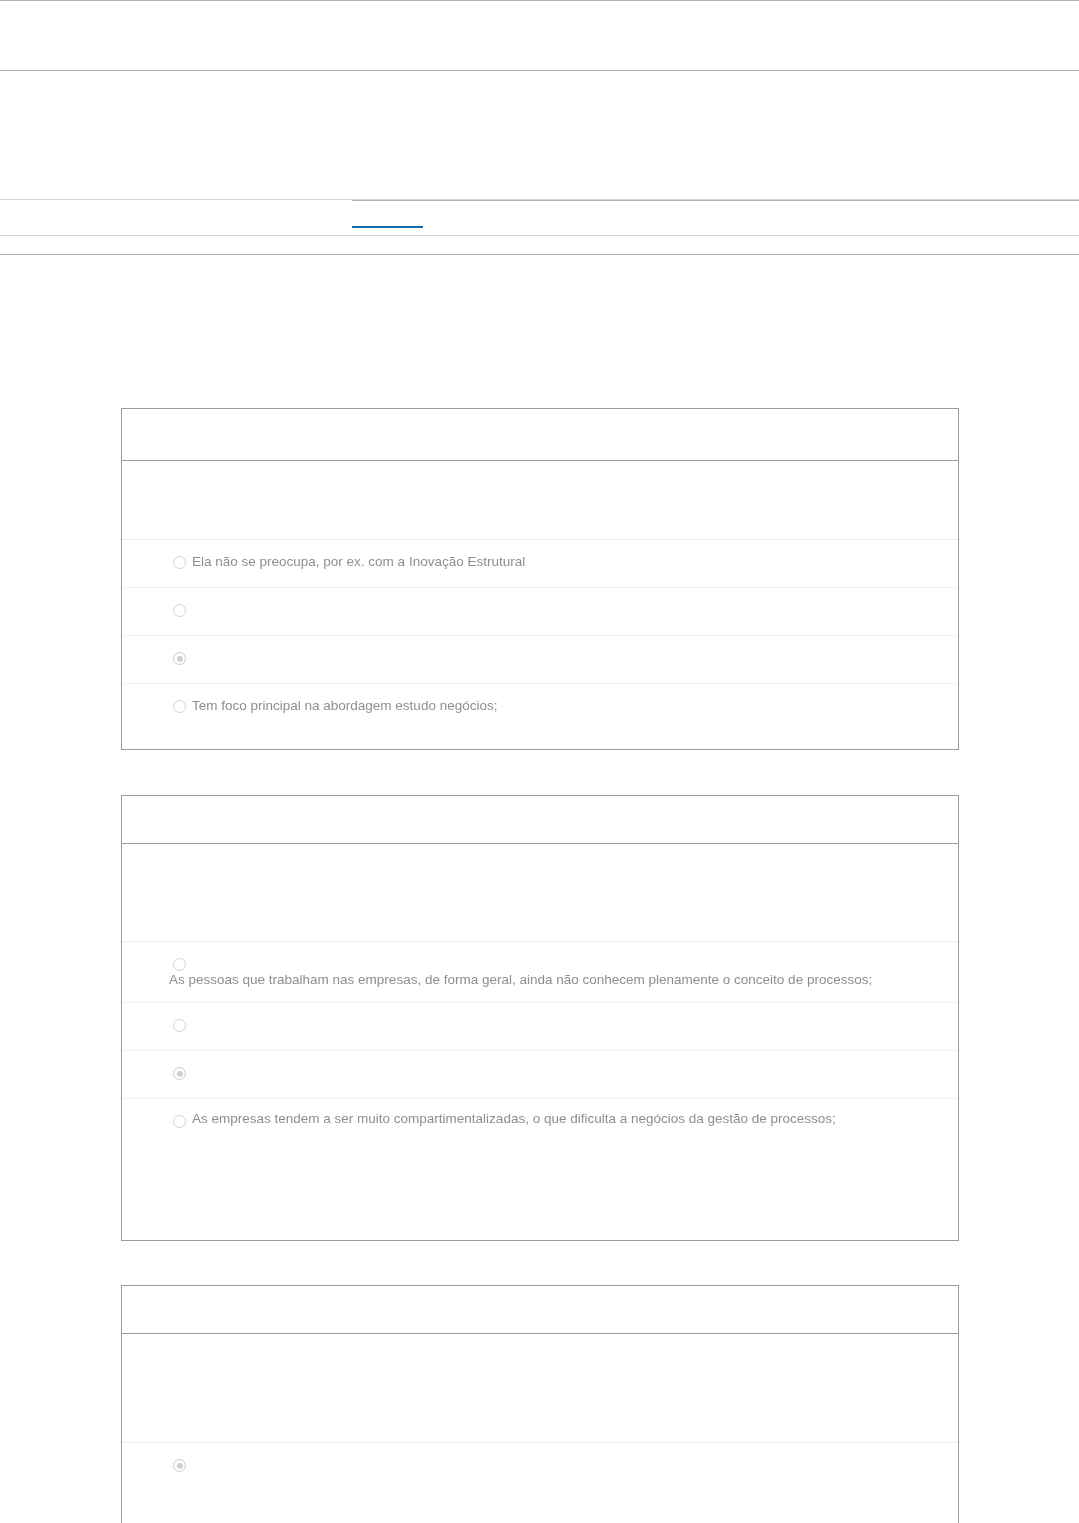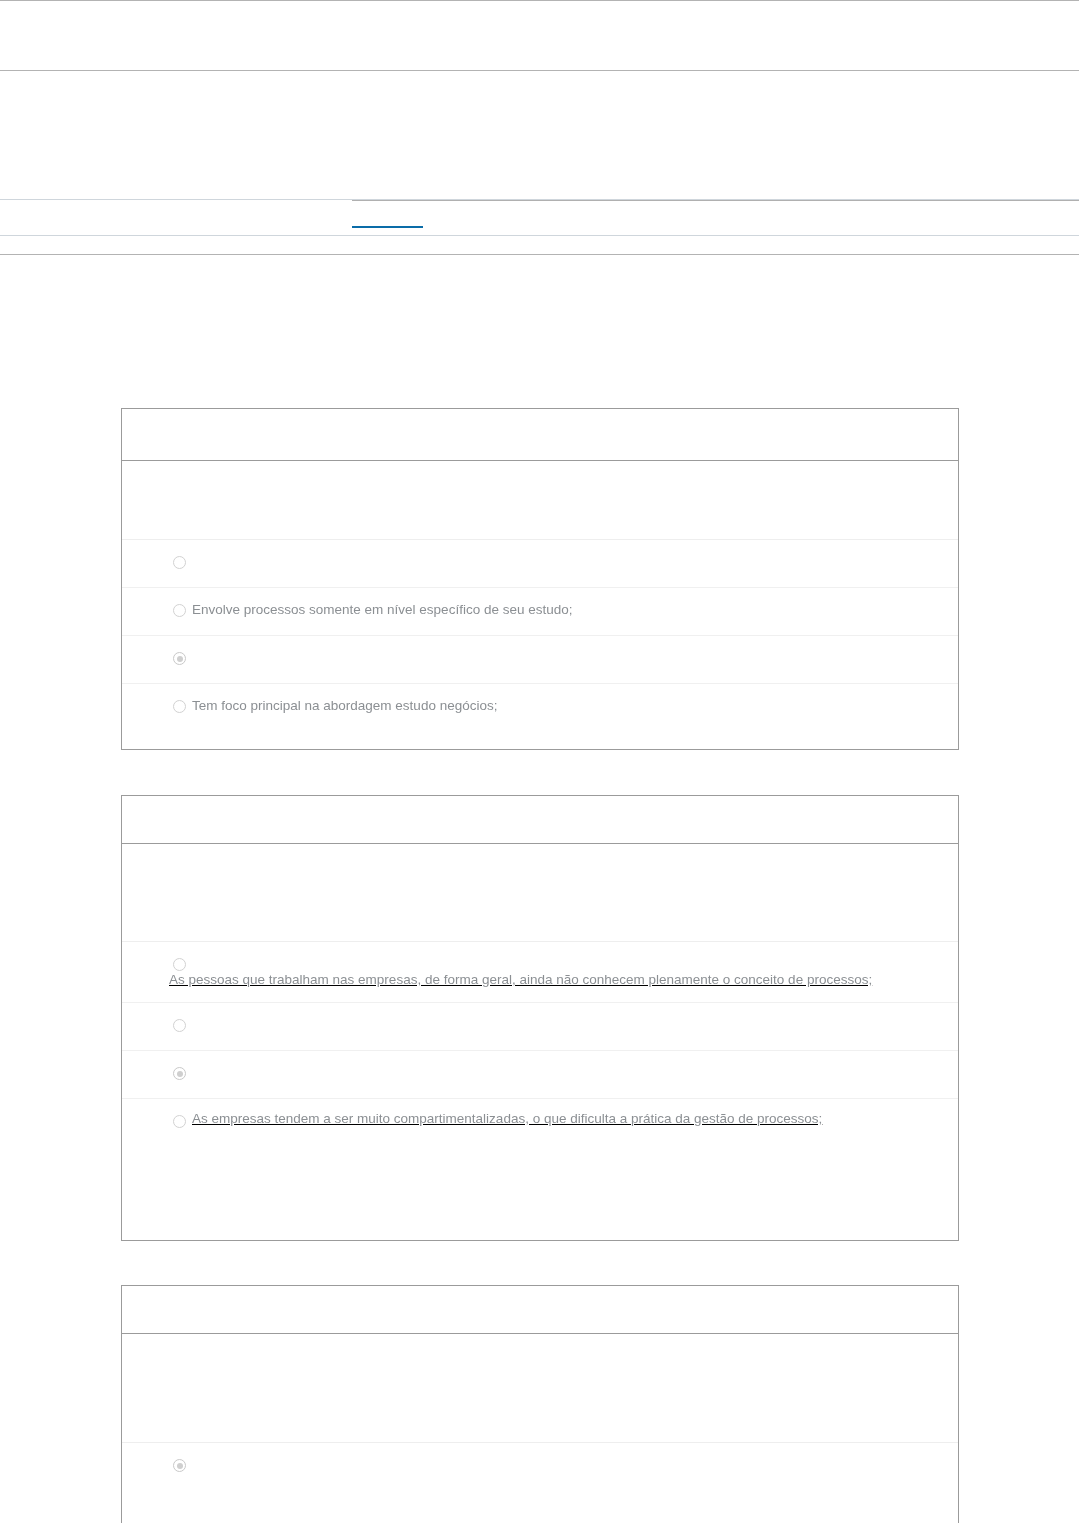--- a/index.html
+++ b/index.html
@@ -165,21 +165,21 @@
 
   
   #card-1 { top: 408px; height: 342px; }
   #card-1 .card-head { height: 52px; }
   #card-1 .stem { height: 78px; }
 
   
   #card-2 { top: 795px; height: 446px; }
   #card-2 .card-head { height: 48px; }
   #card-2 .stem { height: 97px; }
-  #card-2 .option { padding-top: 10px; padding-bottom: 12px; text-decoration: underline; }
+  #card-2 .option { padding-top: 10px; padding-bottom: 12px; }
 
   
   #card-3 { top: 1285px; height: 260px; }
   #card-3 .card-head { height: 48px; }
   #card-3 .stem { height: 108px; }
 </style>
 </head>
 <body>
 
 <div class="header-zone">
@@ -197,24 +197,24 @@
 
 <div class="title-slot"></div>
 
 <section class="card" id="card-1">
   <div class="card-head"></div>
   <div class="card-body">
     <div class="stem"></div>
     <ul class="options">
       <li class="option">
         <span class="radio"></span>
-      </li>
-      <li class="option">
-        <span class="radio"></span>
-        <span class="option-label">Envolve processos somente em nível específico de seu estudo;</span>
+        <span class="option-label">Ela não se preocupa, por ex. com a Inovação Estrutural</span>
+      </li>
+      <li class="option">
+        <span class="radio"></span>
       </li>
       <li class="option blank">
         <span class="radio selected"></span>
         <span class="option-label"></span>
       </li>
       <li class="option">
         <span class="radio"></span>
         <span class="option-label">Tem foco principal na abordagem estudo negócios;</span>
       </li>
     </ul>
@@ -232,21 +232,21 @@
       </li>
       <li class="option stacked">
         <span class="radio"></span>
       </li>
       <li class="option blank">
         <span class="radio selected"></span>
         <span class="option-label"></span>
       </li>
       <li class="option">
         <span class="radio"></span>
-        <span class="option-label">As empresas tendem a ser muito compartimentalizadas, o que dificulta a prática da gestão de processos;</span>
+        <span class="option-label">As empresas tendem a ser muito compartimentalizadas, o que dificulta a negócios da gestão de processos;</span>
       </li>
     </ul>
   </div>
 </section>
 
 <section class="card" id="card-3">
   <div class="card-head"></div>
   <div class="card-body">
     <div class="stem"></div>
     <ul class="options">

